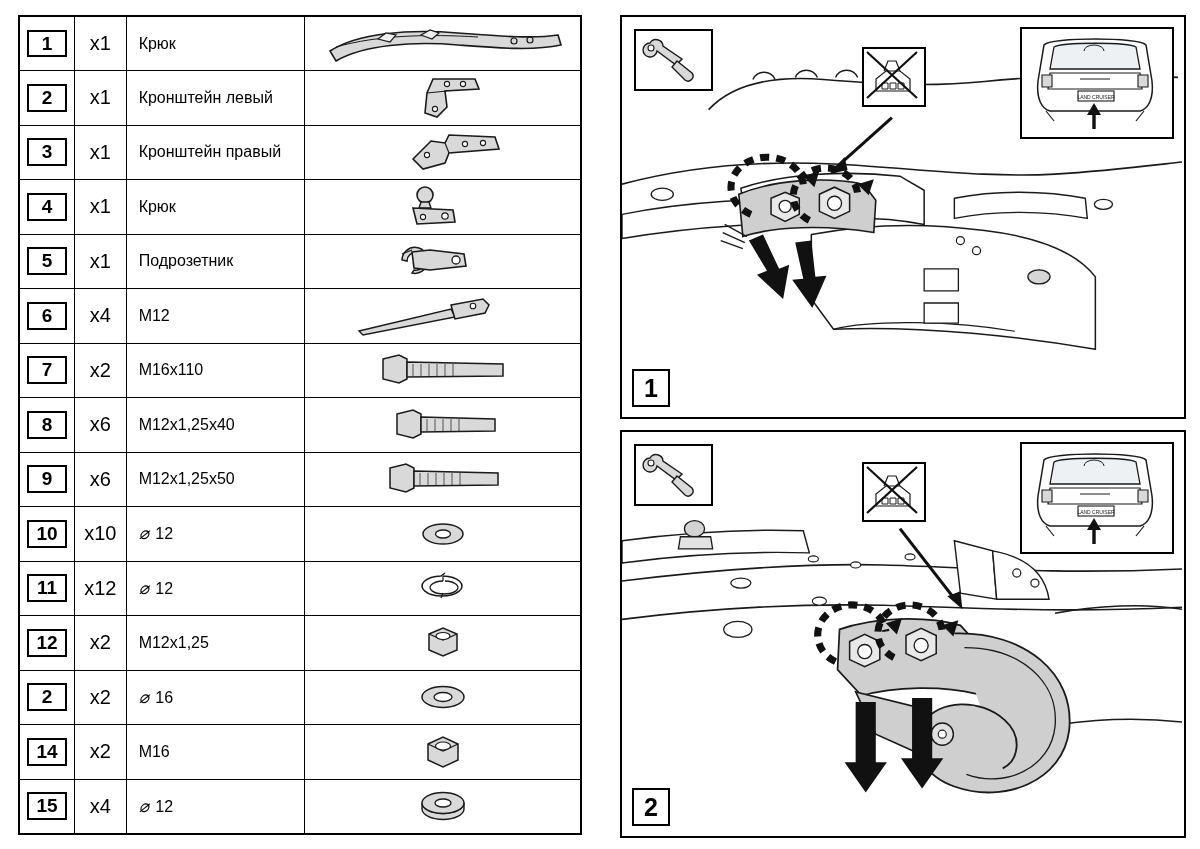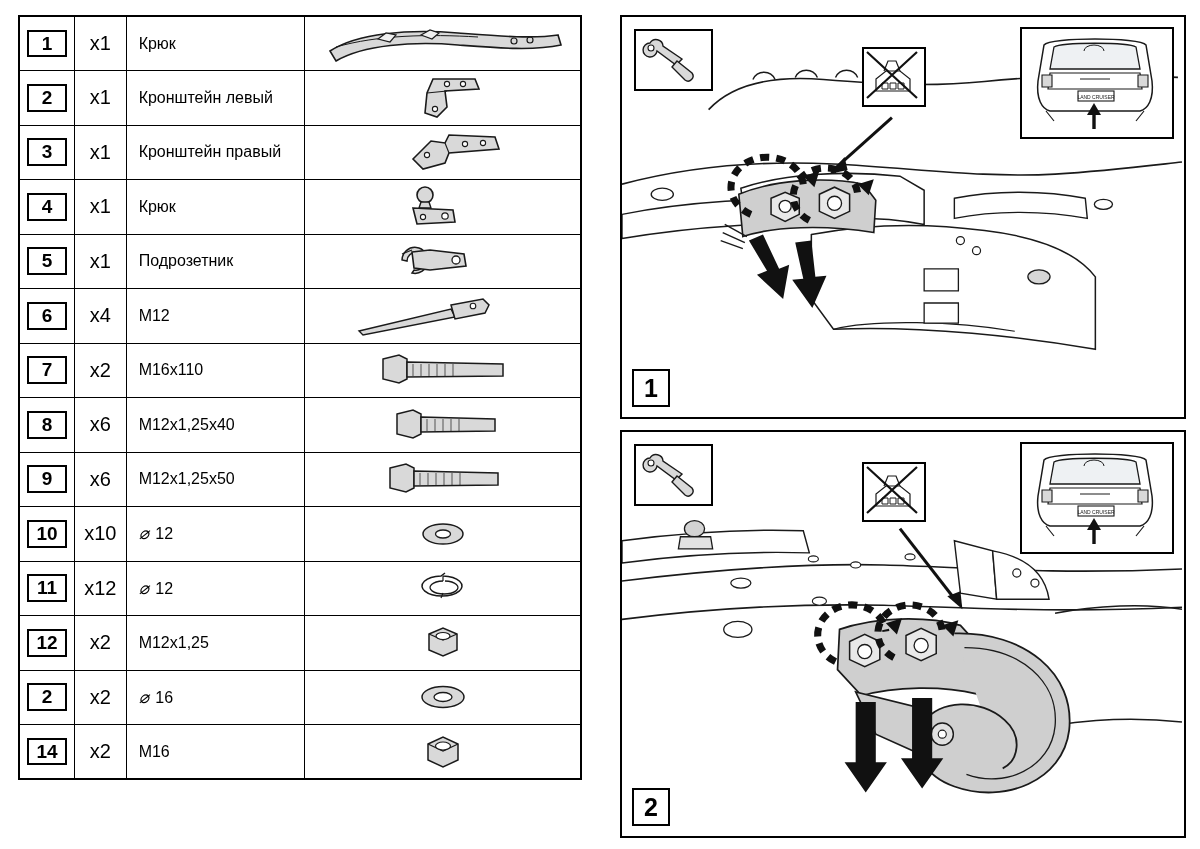--- a/index.html
+++ b/index.html
@@ -381,20 +381,36 @@
           <span>
             <svg width="90" height="46" viewBox="0 0 90 46">
               <path d="M30 15 L45 8 L60 15 L60 31 L45 38 L30 31 Z" fill="#d9d9d9" stroke="#1a1a1a" stroke-width="1.5"></path>
               <path d="M30 15 L45 22 L60 15" fill="none" stroke="#1a1a1a" stroke-width="1.2"></path>
               <ellipse cx="45" cy="17" rx="7.5" ry="4" fill="#fff" stroke="#1a1a1a" stroke-width="1.2"></ellipse>
             </svg>
           </span>
         </td>
       </tr>
 
+      <tr>
+        <td class="cell-num">
+          <span class="num-box">15</span>
+        </td>
+        <td class="cell-qty">x4</td>
+        <td class="cell-name"><span class="dia">⌀</span><span> 12</span></td>
+        <td class="cell-img">
+          <span>
+            <svg width="90" height="46" viewBox="0 0 90 46">
+              <path d="M24 20 a21 10.5 0 0 0 42 0 l0 6 a21 10.5 0 0 1 -42 0 Z" fill="#d9d9d9" stroke="#1a1a1a" stroke-width="1.4"></path>
+              <ellipse cx="45" cy="20" rx="21" ry="10.5" fill="#d9d9d9" stroke="#1a1a1a" stroke-width="1.5"></ellipse>
+              <ellipse cx="45" cy="20" rx="8" ry="4" fill="#fff" stroke="#1a1a1a" stroke-width="1.3"></ellipse>
+            </svg>
+          </span>
+        </td>
+      </tr>
 
     </tbody>
   </table>
 
   <div class="panel" id="panel-step-1">
 
     <svg class="panel-art" viewBox="0 0 558 396">
 
       <path d="M86 92 C 110 66, 150 58, 200 62 C 250 66, 300 70, 360 64 C 420 58, 480 56, 552 60" fill="none" stroke="#1a1a1a" stroke-width="1.6"></path>
       <path d="M0 166 C 60 150, 130 142, 210 146 C 290 150, 360 160, 430 156 C 480 153, 520 148, 556 144" fill="none" stroke="#1a1a1a" stroke-width="1.6"></path>

